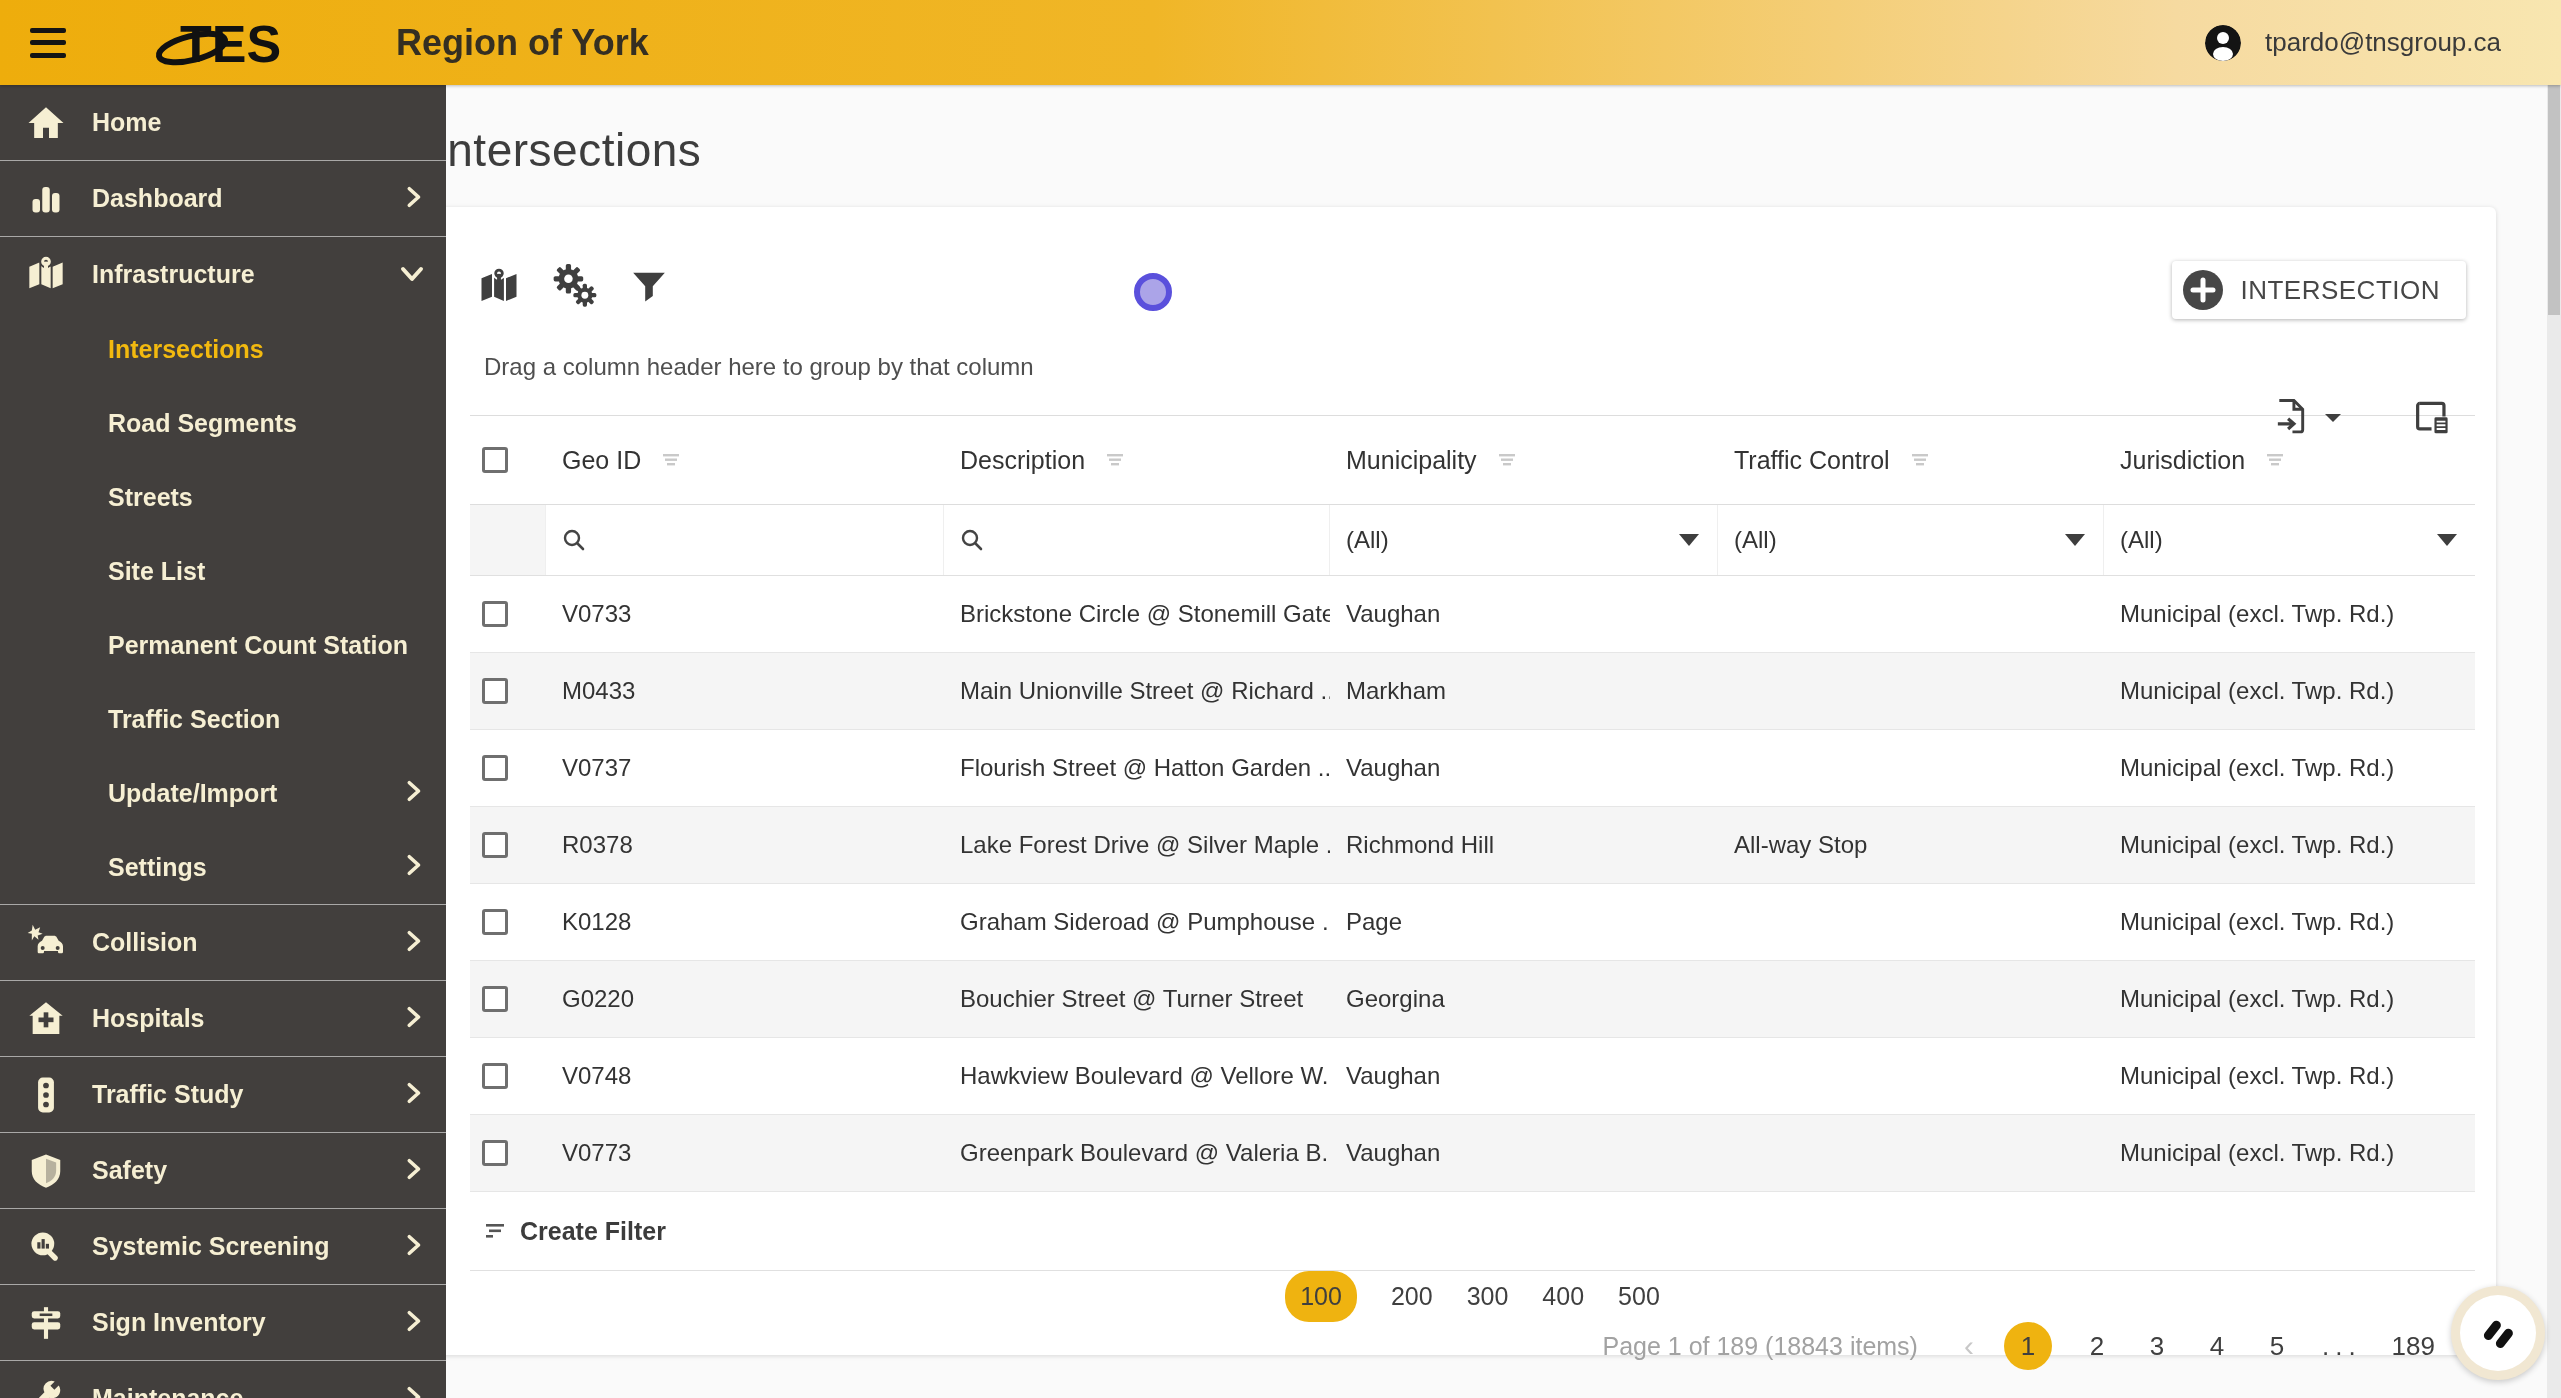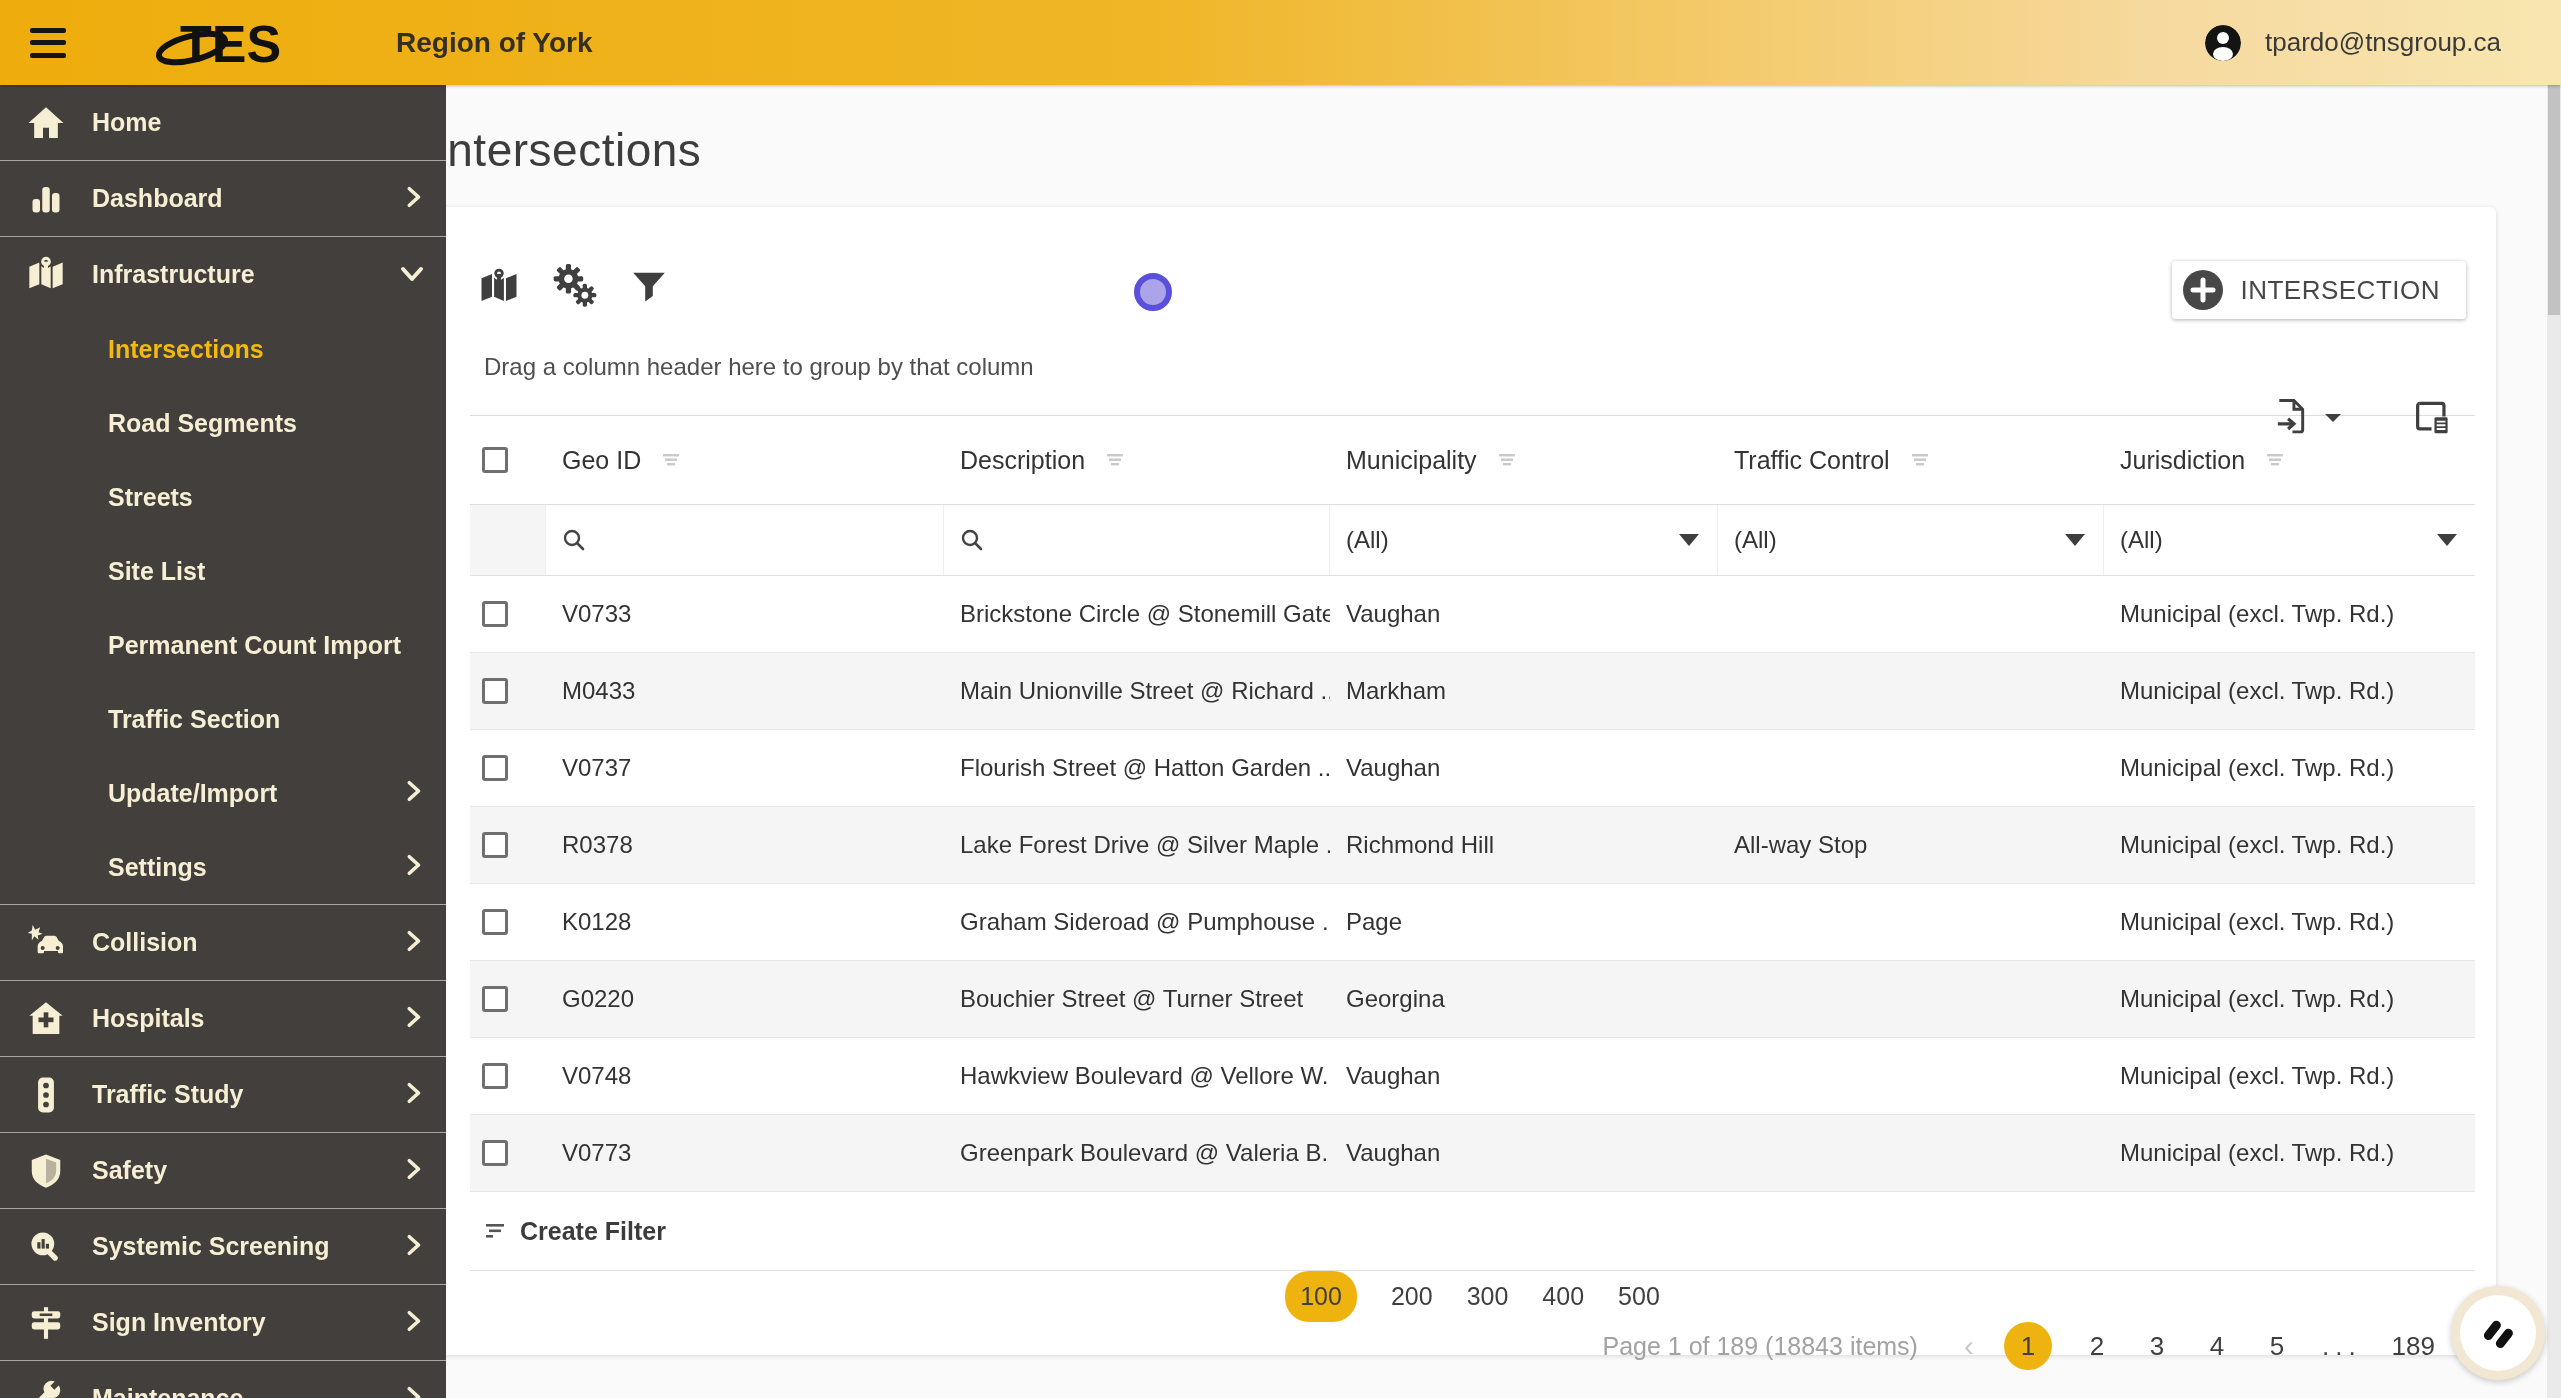--- a/index.html
+++ b/index.html
@@ -7,21 +7,21 @@
     width:2561px;height:1398px;position:relative;overflow:hidden;
     font-family:"Liberation Sans",sans-serif;background:#fafafa;color:#333;
   }
   
   .topbar{position:absolute;left:0;top:0;width:2561px;height:85px;
     background:linear-gradient(90deg,#eead0c 0%,#f0b627 45%,#f6daa0 85%,#f8e6b0 100%);
     box-shadow:0 1px 3px rgba(0,0,0,.25);z-index:30;display:flex;align-items:center;}
   .hamburger{margin-left:30px;width:36px;height:30px;display:flex;flex-direction:column;justify-content:space-between;cursor:pointer;}
   .hamburger span{display:block;height:5px;background:#141414;border-radius:2px;}
   .logo{margin-left:88px;width:150px;height:62px;}
-  .region-title{margin-left:92px;font-size:28px;font-weight:700;color:#352f22;}
+  .region-title{margin-left:92px;font-size:36px;font-weight:700;color:#352f22;}
   .topbar-right{margin-left:auto;display:flex;align-items:center;margin-right:60px;}
   .avatar{width:36px;height:36px;margin-right:24px;}
   .user-email{font-size:26px;color:#3a3a3a;}
   
   .sidebar{position:absolute;left:0;top:85px;width:446px;height:1313px;background:#423f3d;overflow:hidden;z-index:20;}
   .sb-item{height:75px;display:flex;align-items:center;cursor:pointer;position:relative;}
   .sb-ic{width:44px;margin-left:24px;display:flex;justify-content:center;}
   .sb-label{margin-left:24px;font-size:25px;font-weight:700;color:#f6efd3;}
   .sb-label.active{color:#f2b90f;}
   .sb-chev{position:absolute;right:22px;top:50%;transform:translateY(-50%);}
@@ -163,21 +163,21 @@
   <div class="sb-sub">
     <span class="sb-label">Road Segments</span>
   </div>
   <div class="sb-sub">
     <span class="sb-label">Streets</span>
   </div>
   <div class="sb-sub">
     <span class="sb-label">Site List</span>
   </div>
   <div class="sb-sub">
-    <span class="sb-label">Permanent Count Import</span>
+    <span class="sb-label">Permanent Count Station</span>
   </div>
   <div class="sb-sub">
     <span class="sb-label">Traffic Section</span>
   </div>
   <div class="sb-sub">
     <span class="sb-label">Update/Import</span>
     <span class="sb-chev" style="position:absolute;right:22px;"></span>
     <span style="margin-left:auto;margin-right:22px;">
       <svg width="22" height="22" viewBox="0 0 24 24">
           <path d="M8 3 18 12 8 21" fill="none" stroke="#f6efd3" stroke-width="4" stroke-linecap="round" stroke-linejoin="round"></path>

